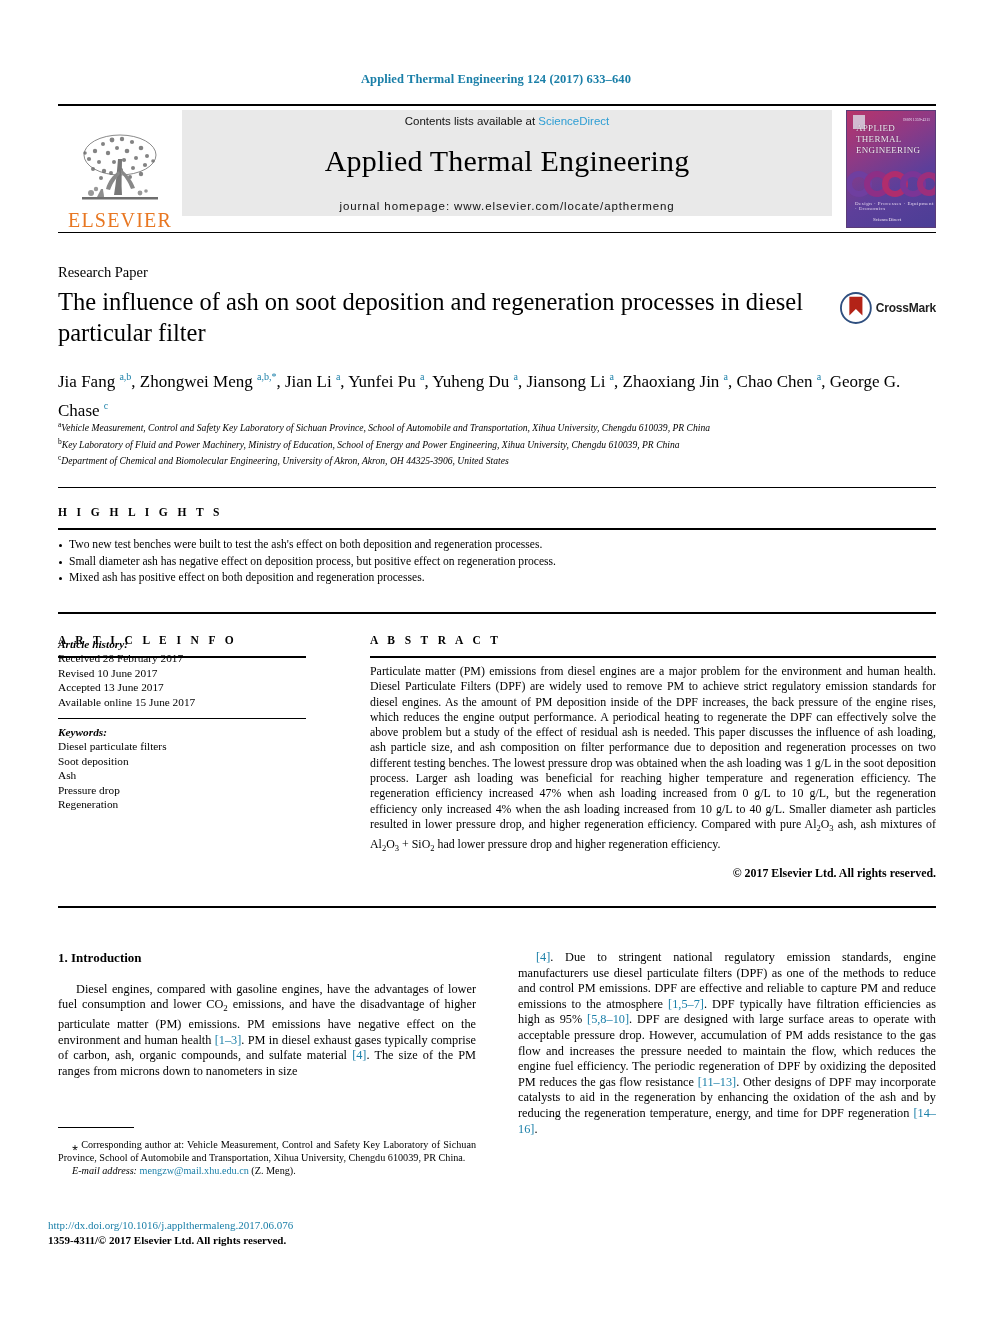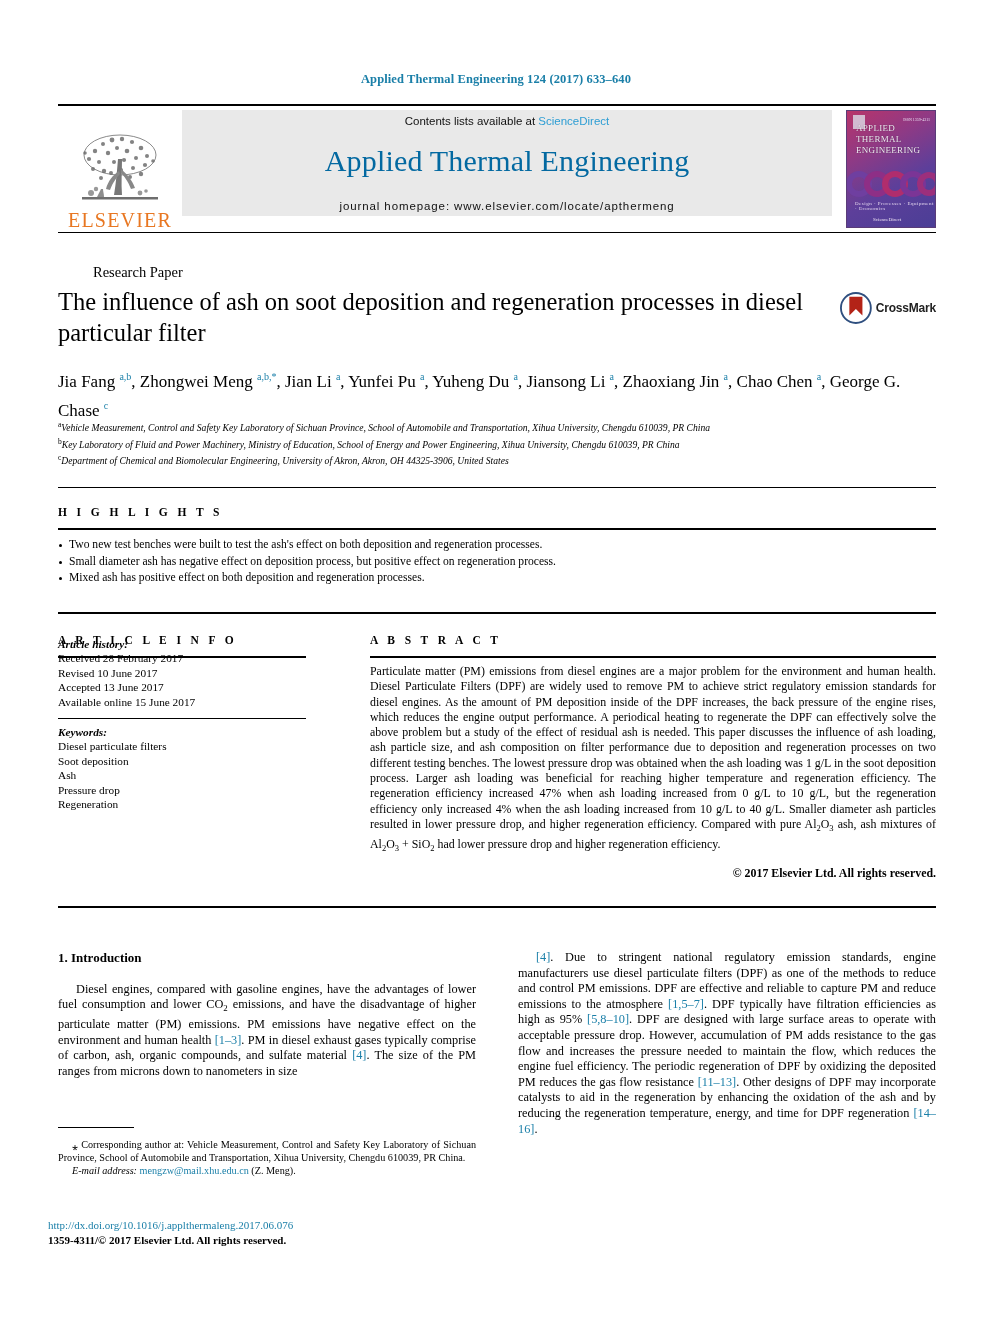--- a/index.html
+++ b/index.html
@@ -87,21 +87,21 @@
     font-size: 11.5px;
     margin-top: 10px;
     color: #111;
   }
   .contents-line .sd { color: #2e9ed4; }
   .journal-name {
     font-family: "Liberation Serif", serif;
     font-size: 30px;
     margin-top: 17px;
     letter-spacing: .2px;
-    color: #0369a1;
+    color: #000000;
   }
   .homepage-line {
     font-family: "Liberation Sans", sans-serif;
     font-size: 11.5px;
     letter-spacing: .9px;
     margin-top: 22px;
     margin-bottom: 10px;
     color: #111;
   }
   .cover-block {
@@ -159,21 +159,20 @@
   
   .rule-thin { position: absolute; left: 58px; width: 878px; border-top: 1px solid #000; }
 
   .kicker {
     position: absolute;
     left: 58px;
     top: 264px;
     font-family: "Liberation Serif", serif;
     font-size: 14.5px;
     color: #000;
-    margin-left: 35px;
   }
   .title {
     position: absolute;
     left: 58px;
     top: 286px;
     width: 790px;
     font-family: "Liberation Serif", serif;
     font-size: 24.5px;
     line-height: 31px;
     color: #000;

